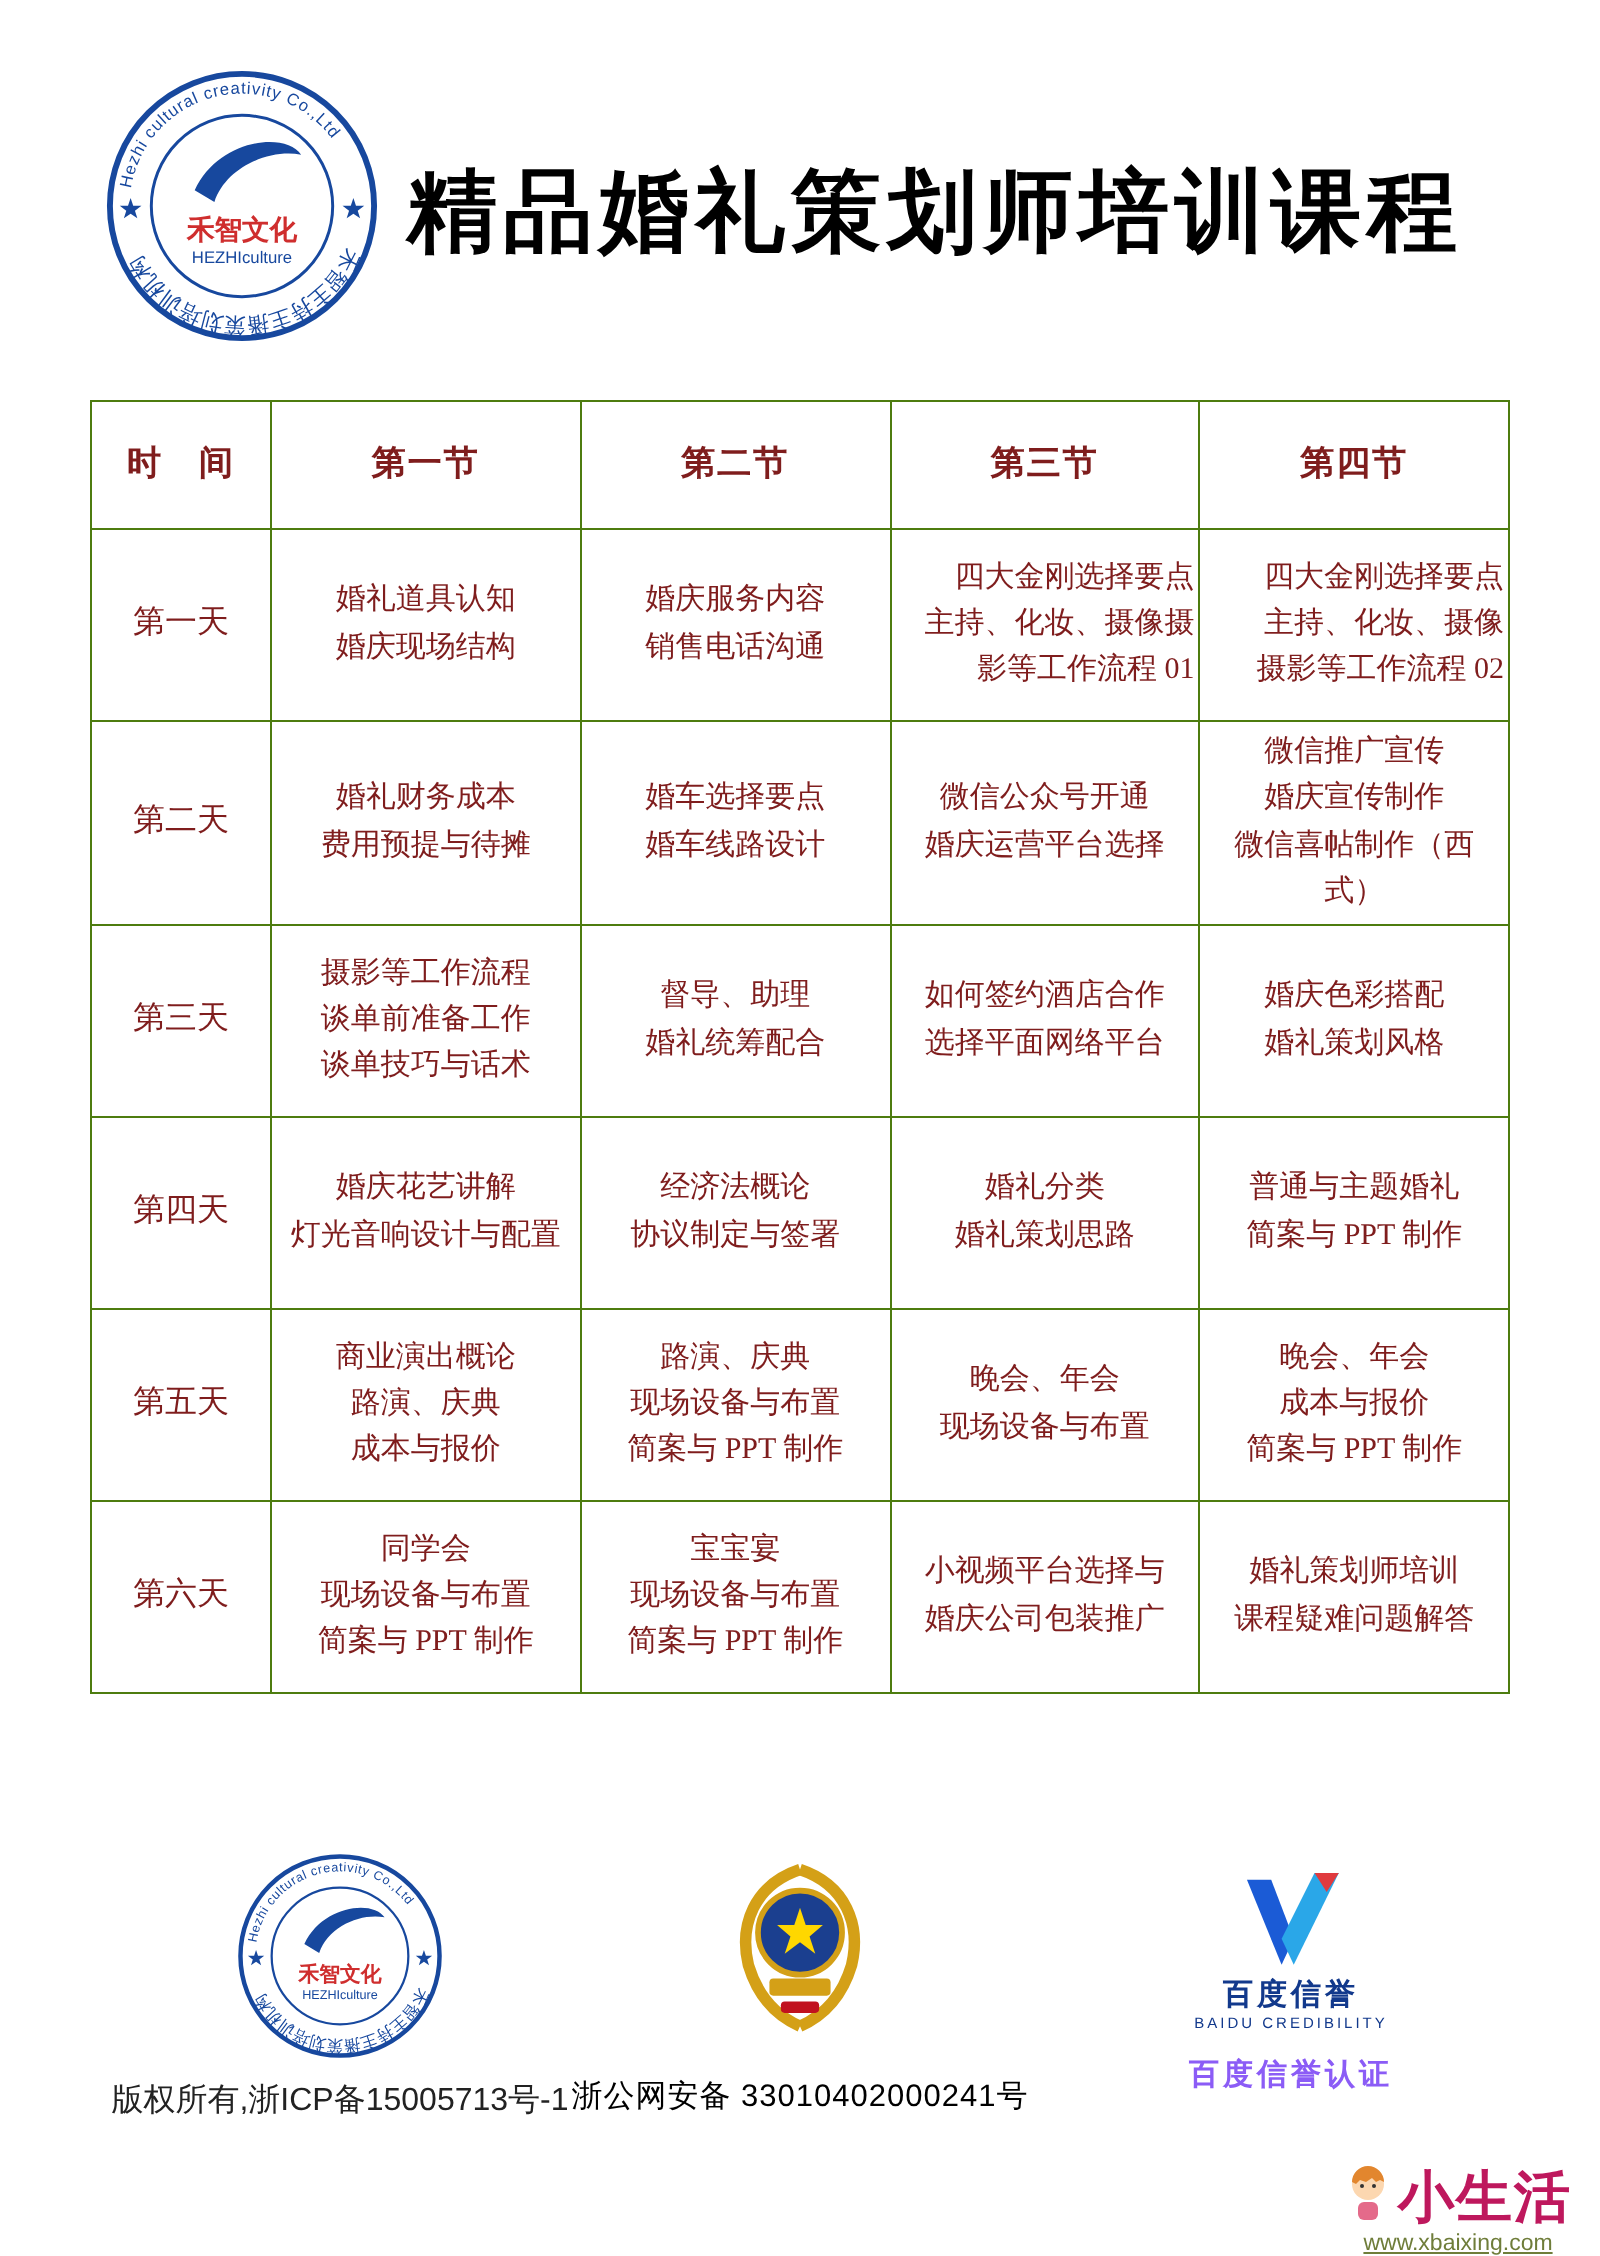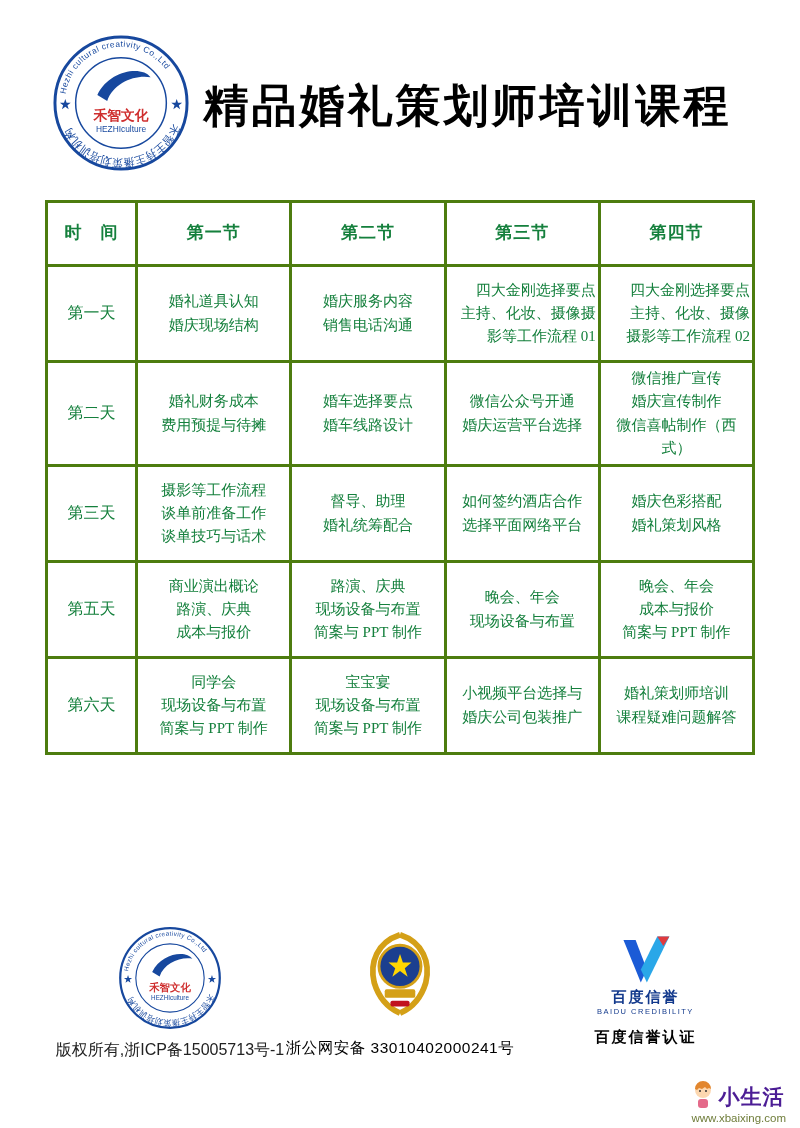--- a/index.html
+++ b/index.html
@@ -17,47 +17,47 @@
     position:absolute; left:190px; top:48px; width:555px; text-align:center;
     font-family:"Liberation Sans", sans-serif; font-weight:700;
     font-size:45px; letter-spacing:3px; color:#000; white-space:nowrap;
   }
   
   .schedule {
     position:absolute; left:45px; top:200px; width:710px;
     border-collapse:collapse; table-layout:fixed; text-align:center;
   }
   .schedule th, .schedule td {
-    border:3px solid #4d7c0f; white-space:pre-line;
+    border:1px solid #4d7c0f; white-space:pre-line;
     font-weight:normal; font-size:15px; line-height:1.55; padding:4px 2px;
-    vertical-align:middle; color:#15803d;
+    vertical-align:middle; color:#7f1d1d;
   }
   .schedule thead th { height:64px; font-size:17px; font-weight:bold; letter-spacing:1px; }
   .schedule tbody tr { height:96px; }
   .schedule tbody th.day { font-size:16px; }
   .c-time { width:90px; }
   .text-blue { color:#1d3c96;text-align:right; }
   
   .footer-block { position:absolute; text-align:center; font-family:"Liberation Sans", sans-serif; }
   .footer-left   { left:55px;  top:926px; width:230px; }
   .footer-center { left:285px; top:930px; width:230px; }
   .footer-right  { left:553px; top:933px; width:185px; }
   .logo-bottom { position:relative; width:104px; height:104px; margin:0 auto; }
   .copyright { margin-top:10px; font-size:16px; color:#222; }
   .badge-wrap { width:78px; height:86px; margin:0 auto; }
   .police-text { margin-top:22px; font-size:15.5px; font-weight:normal; color:#000; letter-spacing:.5px; }
   .baidu-logo { width:54px; height:52px; margin:0 auto; }
   .baidu-name { margin-top:3px; font-size:15px; font-weight:bold; color:#12398c; letter-spacing:2px; }
   .baidu-en   { font-size:7.5px; color:#12398c; letter-spacing:1.5px; }
-  .baidu-cert { margin-top:12px; font-size:15px; font-weight:bold; color:#000000; letter-spacing:2px; }
+  .baidu-cert { margin-top:12px; font-size:15px; font-weight:bold; color:#8b5cf6; letter-spacing:2px; }
   
   .watermark { position:absolute; right:14px; top:1080px; font-family:"Liberation Sans", sans-serif; }
   .wm-row { display:flex; align-items:center; gap:3px; }
-  .wm-name { color:#4c1d95; font-size:21px; font-weight:bold; letter-spacing:1px;font-family:Liberation Mono, monospace; }
-  .wm-url  { font-size:11.5px; color:#6f7d3a; text-align:left; margin-top:-2px; }
+  .wm-name { color:#be185d; font-size:28px; font-weight:bold; letter-spacing:1px;font-family:Liberation Mono, monospace; }
+  .wm-url  { font-size:11.5px; color:#6f7d3a; text-align:center; margin-top:-2px;text-decoration:underline; }
 </style>
 </head>
 <body>
 
 <div class="page">
 
   <div class="header">
 
     <div class="logo-wrap logo-top">
       <svg viewBox="0 0 140 140" width="138" height="138">
@@ -131,20 +131,31 @@
         <th class="day">第三天</th>
         <td>摄影等工作流程
 谈单前准备工作
 谈单技巧与话术</td>
         <td>督导、助理
 婚礼统筹配合</td>
         <td>如何签约酒店合作
 选择平面网络平台</td>
         <td>婚庆色彩搭配
 婚礼策划风格</td>
+      </tr>
+      <tr>
+        <th class="day">第四天</th>
+        <td>婚庆花艺讲解
+灯光音响设计与配置</td>
+        <td>经济法概论
+协议制定与签署</td>
+        <td>婚礼分类
+婚礼策划思路</td>
+        <td>普通与主题婚礼
+简案与 PPT 制作</td>
       </tr>
       <tr>
         <th class="day">第五天</th>
         <td>商业演出概论
 路演、庆典
 成本与报价</td>
         <td>路演、庆典
 现场设备与布置
 简案与 PPT 制作</td>
         <td>晚会、年会

